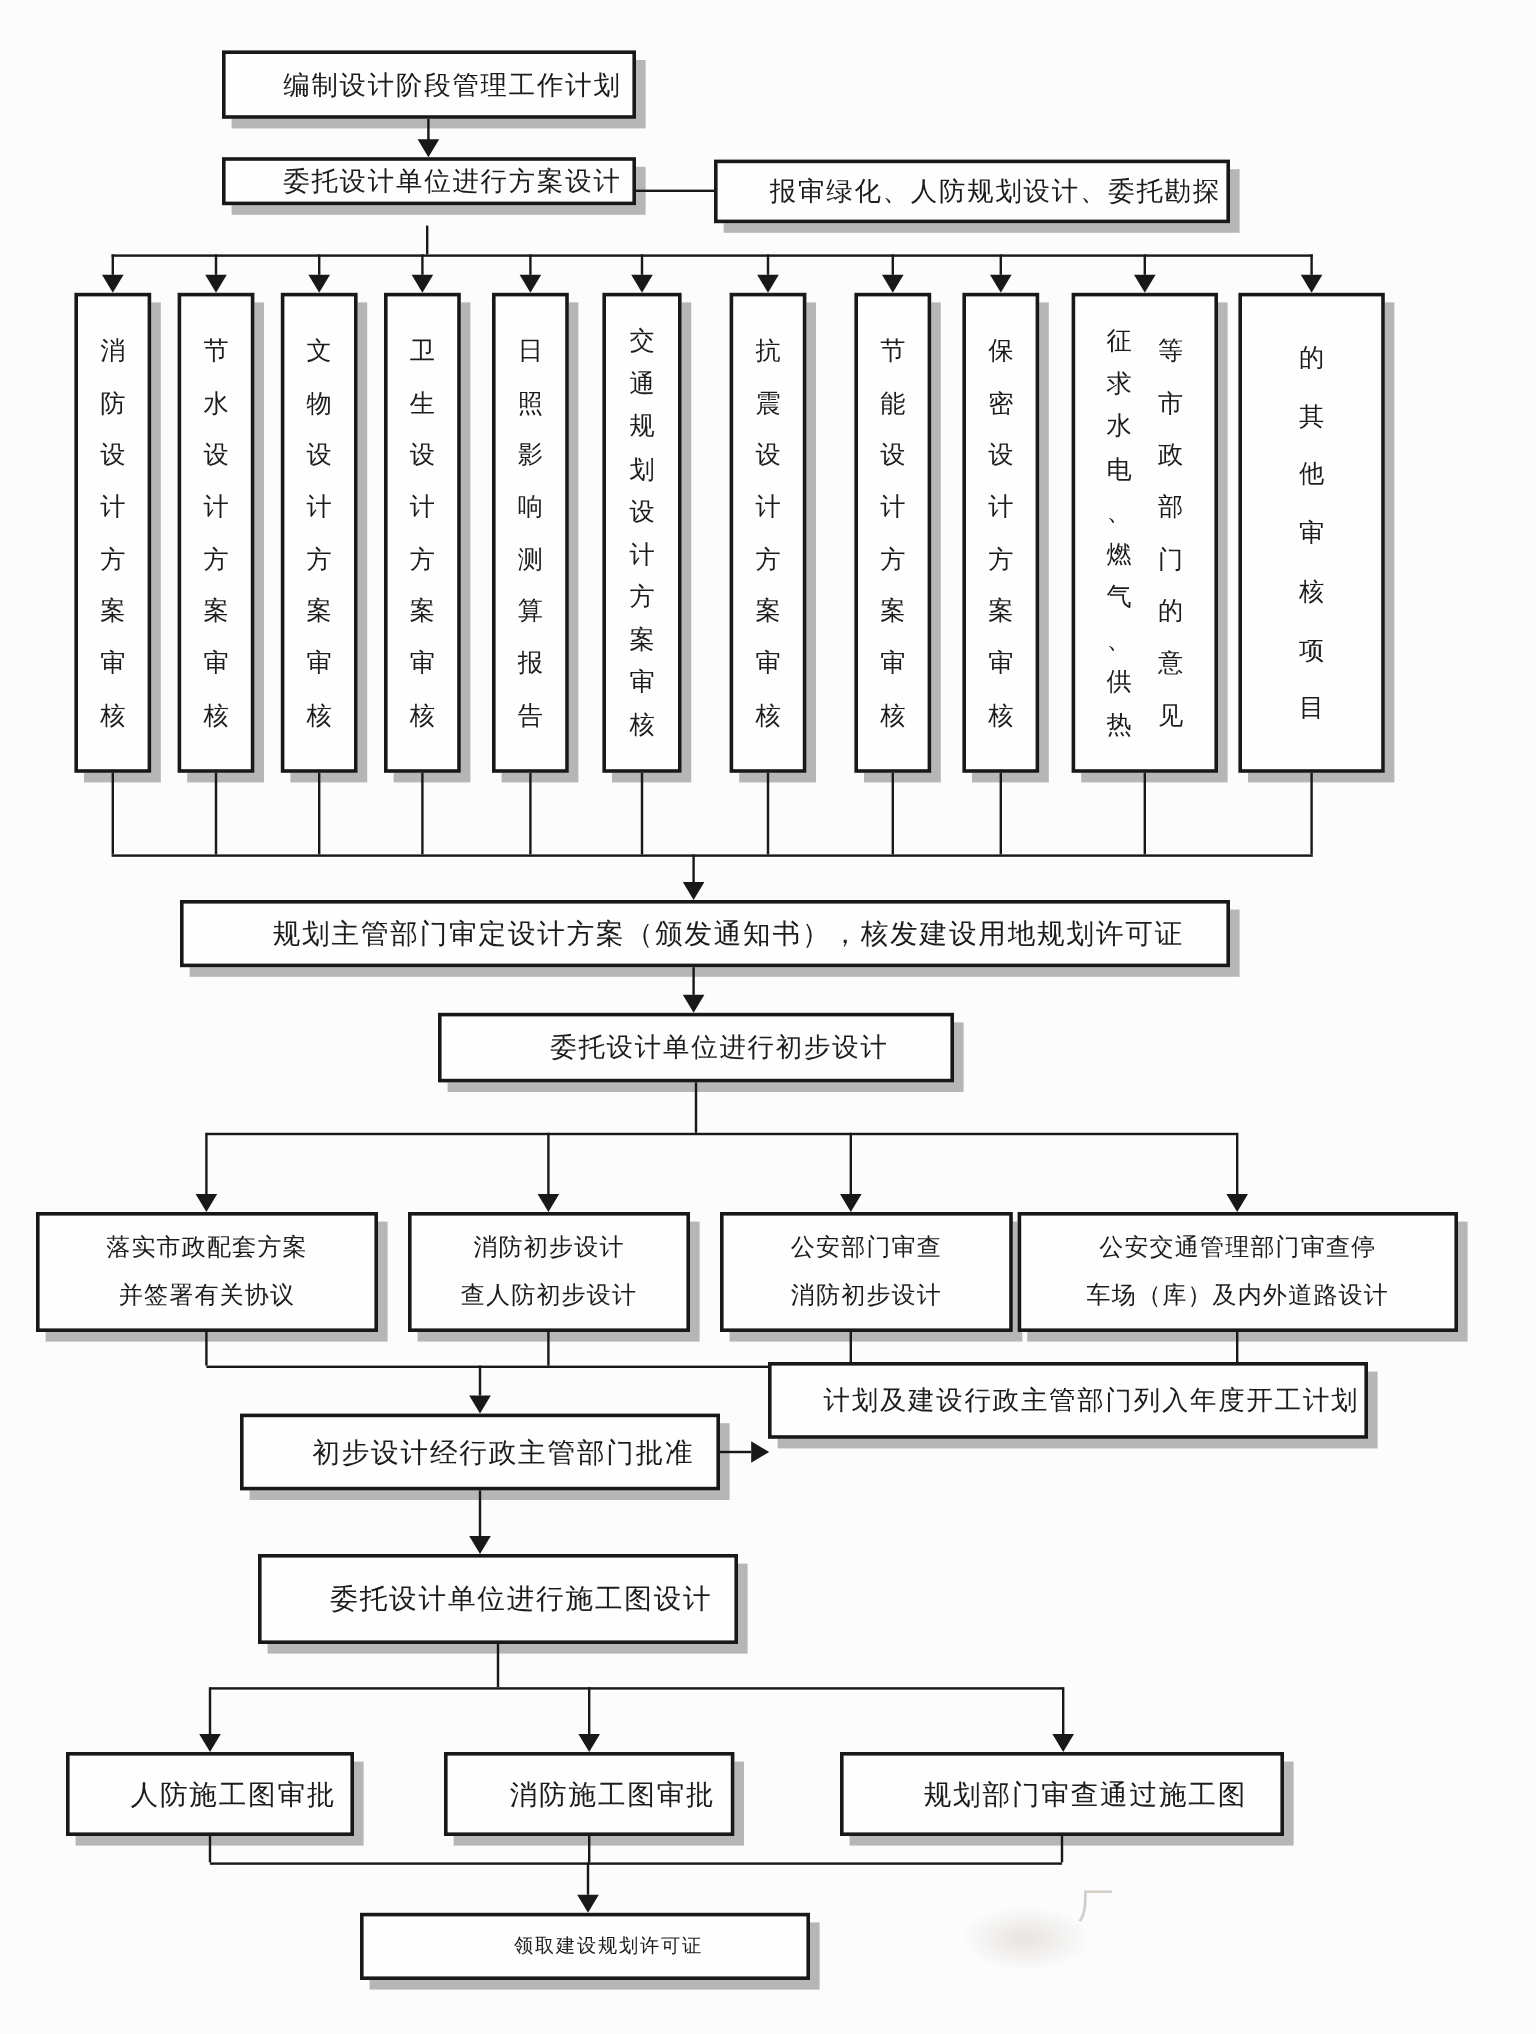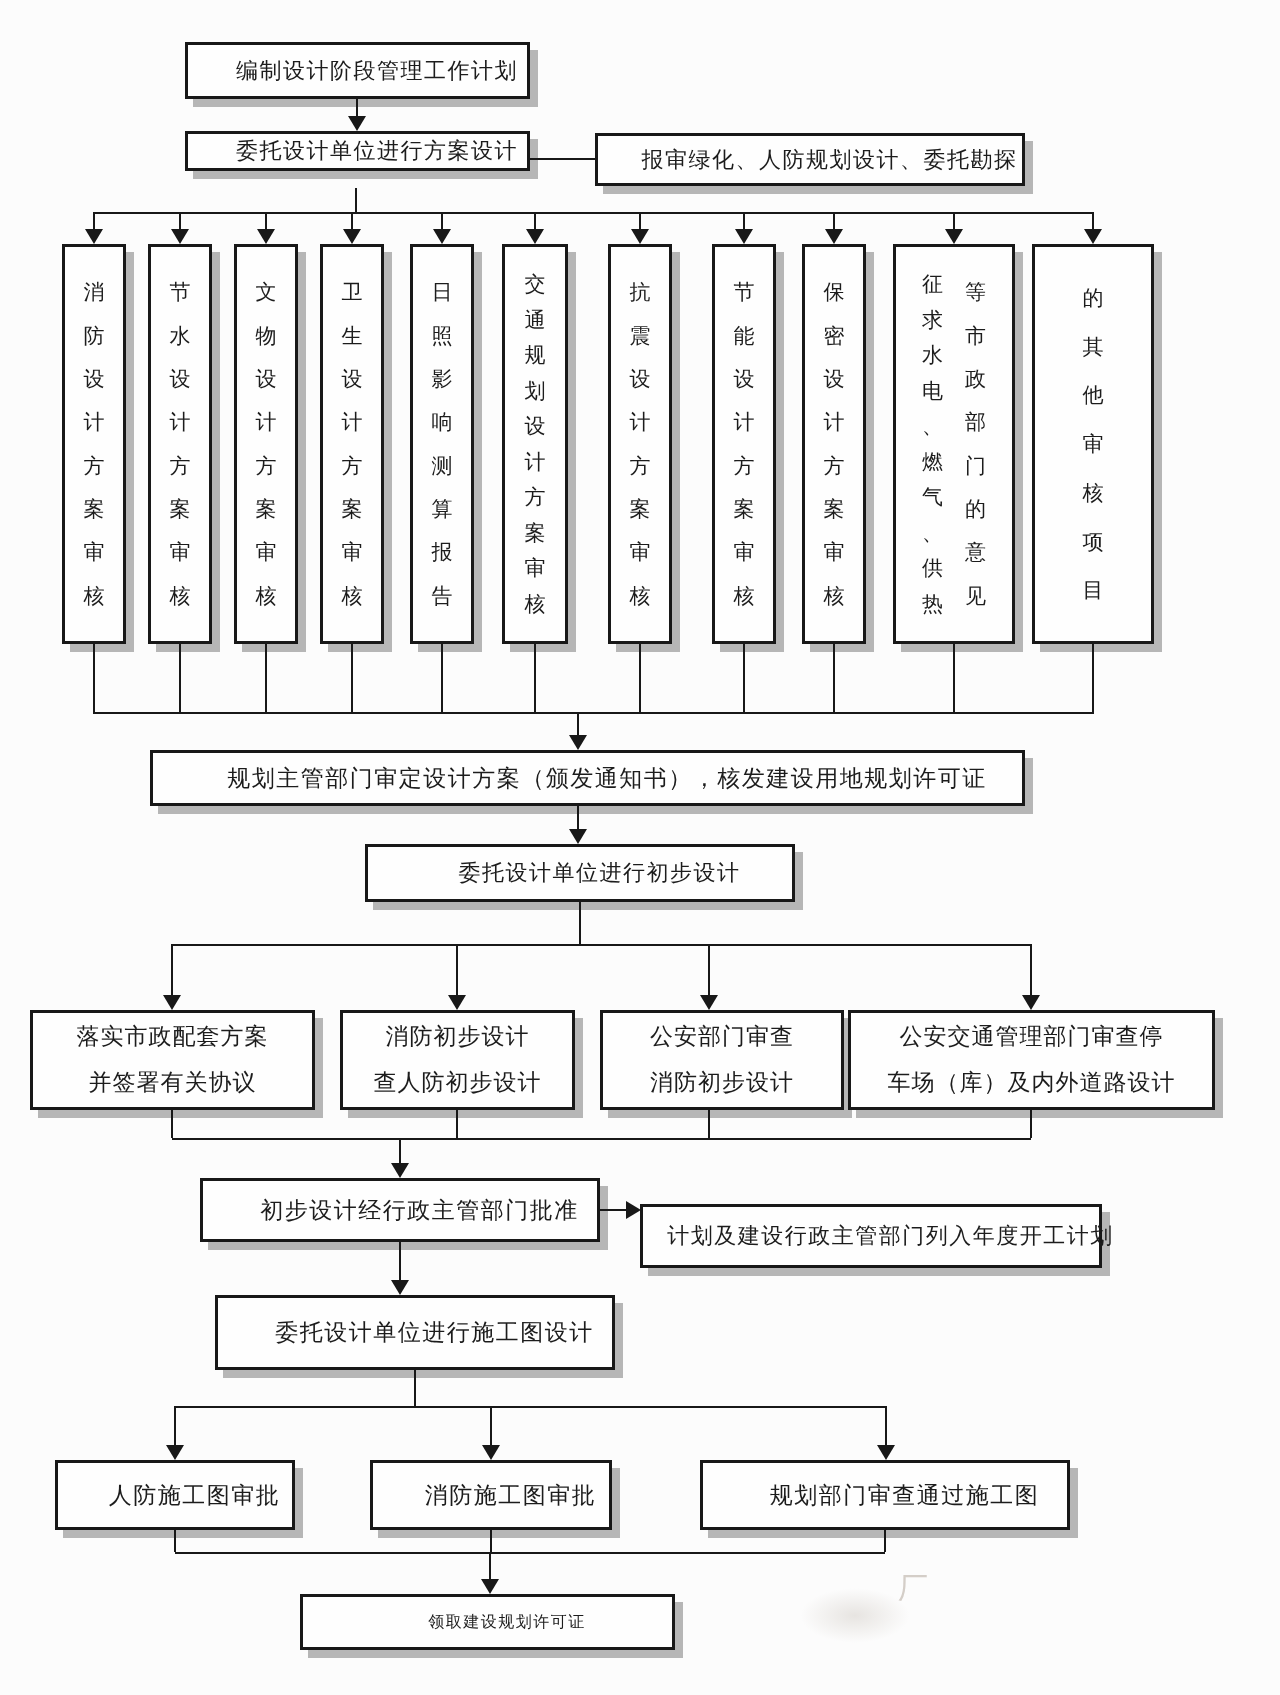--- a/index.html
+++ b/index.html
@@ -6,21 +6,21 @@
   #canvas{
     position:relative;width:1280px;height:1695px;background:#fcfcfc;overflow:hidden;
     font-family:"Liberation Serif","DejaVu Serif",serif;color:#1c1c1c;
   }
   .box{
     position:absolute;box-sizing:border-box;background:#fefefe;
     border:3px solid #181818;box-shadow:8px 8px 0 #b6b6b6;
     display:flex;align-items:center;justify-content:center;text-align:center;
   }
   .hbox{font-size:22px;letter-spacing:1.5px;white-space:nowrap;padding-left:39px;}
-  .two-line{font-size:23px;line-height:2.0;letter-spacing:1px;font-family:Liberation Serif, serif;}
+  .two-line{font-size:20px;line-height:2.0;letter-spacing:1px;font-family:Liberation Serif, serif;}
   .two-line div{white-space:nowrap;}
   .vcol{display:flex;flex-direction:row;justify-content:center;gap:22px;padding:16px 0;}
   .vt{display:flex;flex-direction:column;justify-content:space-evenly;align-items:center;
       height:100%;font-size:21px;}
   .vl{position:absolute;width:2px;background:#181818;}
   .hl{position:absolute;height:2px;background:#181818;}
   .ad{position:absolute;width:0;height:0;
       border-left:9px solid transparent;border-right:9px solid transparent;
       border-top:15px solid #181818;}
   .ar{position:absolute;width:0;height:0;
@@ -292,21 +292,21 @@
   <div class="vl" style="left:1030px;top:1110px;height:28px"></div>
   <div class="hl" style="left:172px;top:1138px;width:859px"></div>
   <div class="vl" style="left:399px;top:1138px;height:25px"></div>
   <div class="ad" style="left:391px;top:1163px"></div>
 
   <div class="box hbox" style="left:200px;top:1178px;width:400px;height:64px;font-size:23px">
     <span>初步设计经行政主管部门批准</span>
   </div>
   <div class="hl" style="left:600px;top:1209px;width:26px"></div>
   <div class="ar" style="left:626px;top:1201px"></div>
-  <div class="box hbox" style="left:640px;top:1204px;width:462px;height:64px">
+  <div class="box hbox" style="left:640px;top:1135px;width:500px;height:64px">
     <span>计划及建设行政主管部门列入年度开工计划</span>
   </div>
 
   <div class="vl" style="left:399px;top:1242px;height:38px"></div>
   <div class="ad" style="left:391px;top:1280px"></div>
 
   <div class="box hbox" style="left:215px;top:1295px;width:400px;height:75px;font-size:23px">
     <span>委托设计单位进行施工图设计</span>
   </div>
 

